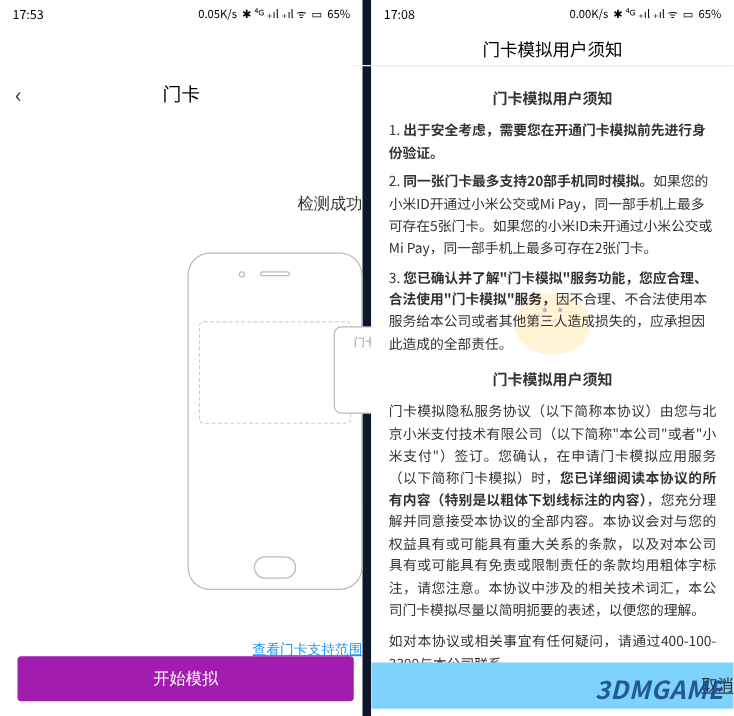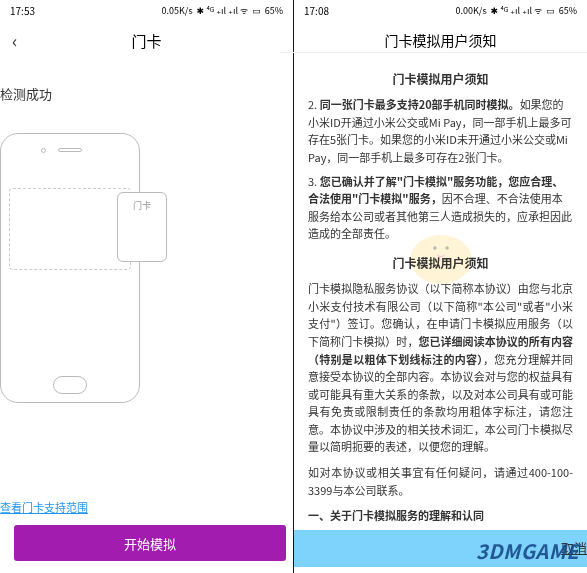--- a/index.html
+++ b/index.html
@@ -1,39 +1,39 @@
 <!DOCTYPE html>
 <html><head>
 <meta charset="utf-8">
 <style>
 * { margin: 0; padding: 0; box-sizing: border-box; }
 body { font-family: -apple-system, "Noto Sans CJK SC", "Microsoft YaHei", sans-serif; background: #fff; width: 587px; height: 573px; position: relative; overflow: hidden; }
 .screens { display: flex; width: 587px; height: 573px; }
 .screen { flex: 1; display: flex; flex-direction: column; position: relative; background: #fff; }
-.screen.left { border-right: 1px solid #0f172a; }
+.screen.left { border-right: 7px solid #0f172a; gap: 35px; }
 
 .status-bar { height: 20px; display: flex; align-items: center; justify-content: space-between; padding: 0 10px; font-size: 10px; color: #000; }
 .status-right { display: flex; align-items: center; gap: 4px; }
 .sig { font-size: 9px; }
 
 .nav { height: 40px; display: flex; align-items: center; justify-content: center; position: relative; }
 .back-btn { position: absolute; left: 12px; font-size: 18px; color: #333; }
 .nav-title { font-size: 15px; color: #000; font-weight: 400; }
 
-.main-left { flex: 1; display: flex; flex-direction: column; align-items: flex-start; position: relative; }
+.main-left { flex: 1; display: flex; flex-direction: column; align-items: flex-end; position: relative; font-family: Liberation Serif, serif; }
 .detect-text { margin-top: 24px; font-size: 13px; color: #333; }
 .phone-outline { margin-top: 30px; width: 140px; height: 270px; border: 1px solid #bbb; border-radius: 18px; position: relative; background: #fff; }
 .speaker { position: absolute; top: 14px; left: 50%; transform: translateX(-50%); width: 24px; height: 4px; border: 1px solid #bbb; border-radius: 2px; }
 .camera-dot { position: absolute; top: 14px; left: 40px; width: 5px; height: 5px; border: 1px solid #bbb; border-radius: 50%; }
 .home-btn { position: absolute; bottom: 8px; left: 50%; transform: translateX(-50%); width: 34px; height: 18px; border: 1px solid #bbb; border-radius: 10px; }
 .card-slot { position: absolute; top: 58px; right: -28px; width: 50px; height: 70px; border: 1px solid #bbb; border-radius: 6px; background: #fff; display: flex; align-items: flex-start; justify-content: center; padding-top: 6px; }
 .card-label { font-size: 9px; color: #999; }
 .dash-box { position: absolute; top: 54px; left: 8px; right: 8px; height: 82px; border: 1px dashed #ccc; border-radius: 4px; }
 
-.support-link { position: absolute; bottom: 58px; font-size: 11px; color: #2196f3; text-decoration: underline; }
+.support-link { position: absolute; bottom: 46px; font-size: 11px; color: #2196f3; text-decoration: underline; }
 .primary-btn { position: absolute; bottom: 12px; left: 14px; right: 7px; height: 36px; background: #a21caf; color: #fff; font-size: 13px; border-radius: 3px; display: flex; align-items: center; justify-content: center; }
 
 .main-right { flex: 1; overflow: hidden; padding: 0 14px; font-size: 11px; line-height: 1.6; color: #333; position: relative; }
 .sec-title { text-align: center; font-weight: bold; margin: 10px 0 8px; font-size: 12px; }
 .num-item { margin-bottom: 6px; }
 .num-item b { font-weight: bold; }
 .para { margin-bottom: 8px; text-align: justify; }
 .cancel-btn { position: absolute; bottom: 6px; left: 0; right: 0; text-align: right; font-size: 13px; color: #333; padding: 8px 0; background: #7dd3fc; text-decoration: underline; }
 
 .watermark { position: absolute; bottom: 8px; right: 8px; font-size: 20px; font-weight: bold; color: #1a4b8c; font-style: italic; letter-spacing: 0.5px; z-index: 10; opacity: 0.9; }
@@ -96,20 +96,21 @@
           <ellipse cx="50" cy="45" rx="35" ry="28" fill="#ffe08a"></ellipse>
           <ellipse cx="50" cy="35" rx="22" ry="18" fill="#ffe08a"></ellipse>
           <circle cx="43" cy="32" r="2" fill="#333"></circle>
           <circle cx="57" cy="32" r="2" fill="#333"></circle>
           <path d="M46 40 Q50 44 54 40" stroke="#f5a" stroke-width="1.5" fill="none"></path>
         </svg>
     </div>
 
     <div class="main-right content-scroll">
       <div class="sec-title">门卡模拟用户须知</div>
+      <div class="num-item"><span>1. </span><b>出于安全考虑，需要您在开通门卡模拟前先进行身份验证。</b></div>
       <div class="num-item"><span>2. </span><b>同一张门卡最多支持20部手机同时模拟。</b><span>如果您的小米ID开通过小米公交或Mi Pay，同一部手机上最多可存在5张门卡。如果您的小米ID未开通过小米公交或Mi Pay，同一部手机上最多可存在2张门卡。</span></div>
       <div class="num-item"><span>3. </span><b>您已确认并了解"门卡模拟"服务功能，您应合理、合法使用"门卡模拟"服务，</b><span>因不合理、不合法使用本服务给本公司或者其他第三人造成损失的，应承担因此造成的全部责任。</span></div>
 
       <div class="sec-title">门卡模拟用户须知</div>
       <div class="para"><span>门卡模拟隐私服务协议（以下简称本协议）由您与北京小米支付技术有限公司（以下简称"本公司"或者"小米支付"）签订。您确认，在申请门卡模拟应用服务（以下简称门卡模拟）时，</span><b>您已详细阅读本协议的所有内容（特别是以粗体下划线标注的内容）</b><span>，您充分理解并同意接受本协议的全部内容。本协议会对与您的权益具有或可能具有重大关系的条款，以及对本公司具有或可能具有免责或限制责任的条款均用粗体字标注，请您注意。本协议中涉及的相关技术词汇，本公司门卡模拟尽量以简明扼要的表述，以便您的理解。</span></div>
       <div class="para">如对本协议或相关事宜有任何疑问，请通过400-100-3399与本公司联系。</div>
 
       <div class="para" style="font-weight:bold">一、关于门卡模拟服务的理解和认同</div>
 
       <div class="cancel-btn">取消</div>

